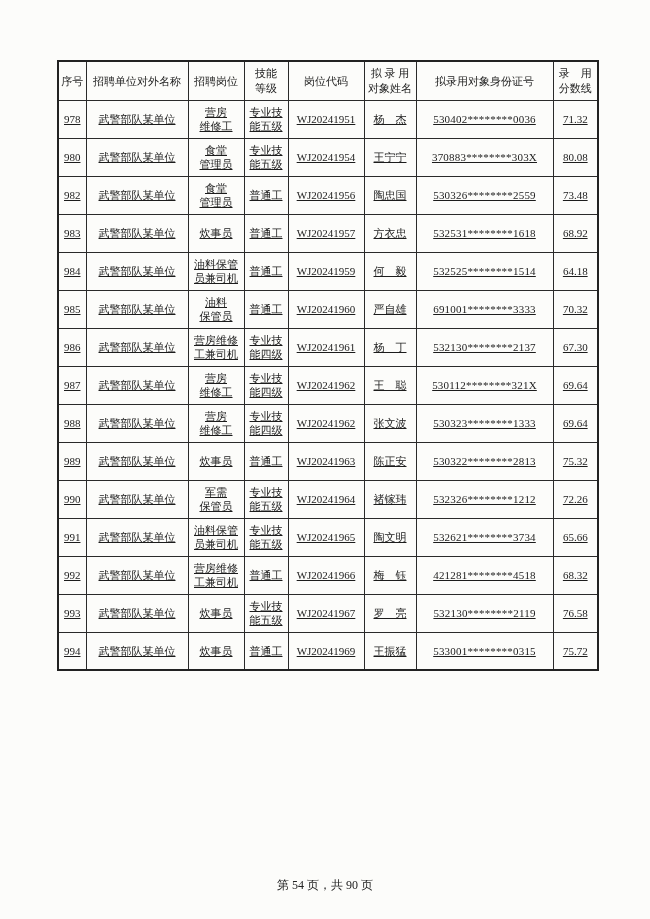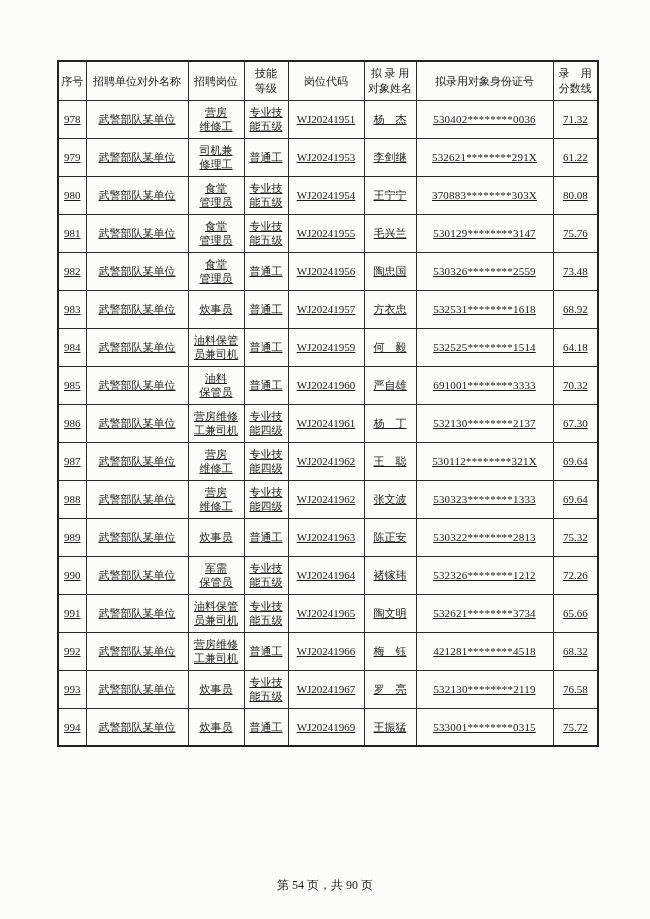--- a/index.html
+++ b/index.html
@@ -88,53 +88,30 @@
       <td>营房
 维修工</td>
       <td>专业技
 能五级</td>
       <td>WJ20241951</td>
       <td>杨　杰</td>
       <td class="col-id-cell">530402********0036</td>
       <td>71.32</td>
     </tr>
         <tr>
-      <td>979</td>
-      <td>武警部队某单位</td>
-      <td>司机兼
-修理工</td>
-      <td>普通工</td>
-      <td>WJ20241953</td>
-      <td>李剑继</td>
-      <td class="col-id-cell">532621********291X</td>
-      <td>61.22</td>
-    </tr>
-        <tr>
       <td>980</td>
       <td>武警部队某单位</td>
       <td>食堂
 管理员</td>
       <td>专业技
 能五级</td>
       <td>WJ20241954</td>
       <td>王宁宁</td>
       <td class="col-id-cell">370883********303X</td>
       <td>80.08</td>
-    </tr>
-        <tr>
-      <td>981</td>
-      <td>武警部队某单位</td>
-      <td>食堂
-管理员</td>
-      <td>专业技
-能五级</td>
-      <td>WJ20241955</td>
-      <td>毛兴兰</td>
-      <td class="col-id-cell">530129********3147</td>
-      <td>75.76</td>
     </tr>
         <tr>
       <td>982</td>
       <td>武警部队某单位</td>
       <td>食堂
 管理员</td>
       <td>普通工</td>
       <td>WJ20241956</td>
       <td>陶忠国</td>
       <td class="col-id-cell">530326********2559</td>

